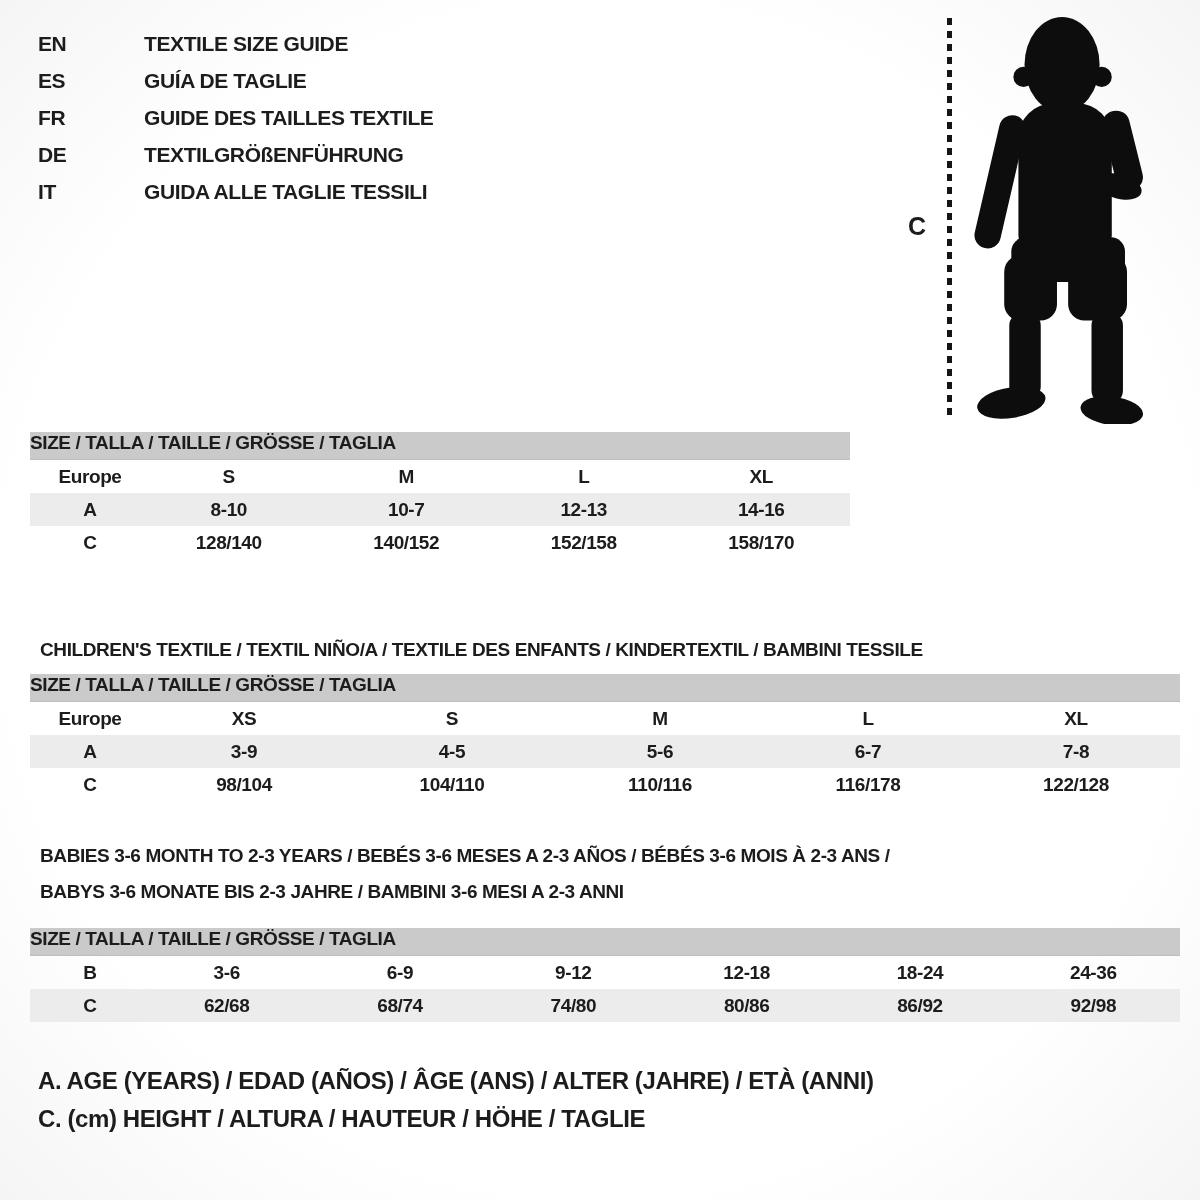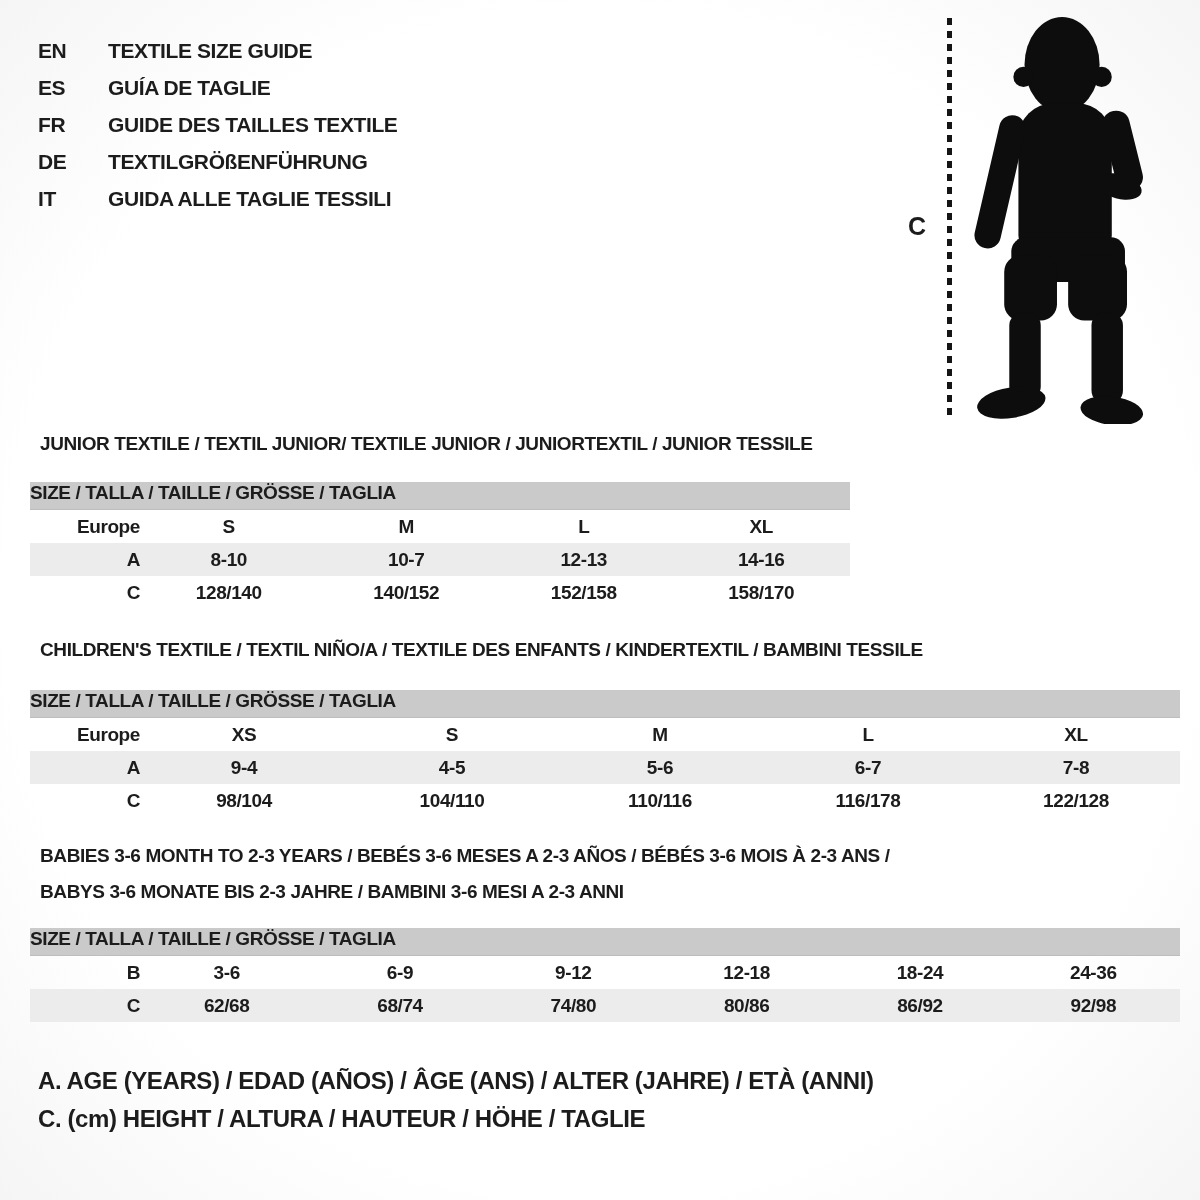--- a/index.html
+++ b/index.html
@@ -10,52 +10,52 @@
     background:radial-gradient(ellipse at center,#ffffff 70%,#f5f5f5 100%);
     font-family:"Liberation Sans",sans-serif;
     font-weight:bold;
     color:#1c1c1c;
     overflow:hidden;
     letter-spacing:-0.4px;
   }
 
   
   #lang-header{position:absolute;left:38px;top:32px;}
-  .lang-row{display:flex;height:37px;align-items:center;font-size:21px;}
+  .lang-row{display:flex;height:37px;align-items:flex-start;font-size:21px;gap:36px;}
   .lang-code{width:70px;}
 
   
   #measure-line{
     position:absolute;left:947px;top:18px;width:5px;height:400px;
     background:repeating-linear-gradient(to bottom,#151515 0 7px,transparent 7px 13px);
   }
   #measure-label{position:absolute;left:908px;top:212px;font-size:25px;}
   #figure{position:absolute;left:968px;top:14px;width:180px;height:410px;}
   #figure svg{width:100%;height:100%;}
 
   
   .sg-section{position:absolute;left:30px;}
   #junior-section{top:432px;width:820px;}
   #children-section{top:638px;width:1150px;}
   #babies-section{top:838px;width:1150px;}
 
   .tbl-title{font-size:19px;line-height:24px;padding-left:10px;}
   #babies-section .tbl-title{line-height:36px;}
   #junior-section .titles{margin-bottom:26px;}
-  #children-section .titles{margin-bottom:28px;}
+  #children-section .titles{margin-bottom:12px;}
   #babies-section .titles{margin-bottom:18px;}
 
   .size-bar{
     height:28px;display:flex;
     padding-left:0;font-size:19px;
     border-bottom:1px solid #bdbdbd;
     box-sizing:border-box;
   }
   .trow{display:flex;height:33px;align-items:center;font-size:19px;}
-  .rlabel{width:110px;padding-left:10px;box-sizing:border-box;text-align:right;}
+  .rlabel{width:110px;padding-left:10px;box-sizing:border-box;text-align:center;}
   .cell{flex:1;text-align:center;}
 
   
   #legend{position:absolute;left:38px;top:1062px;}
   .legend-line{font-size:24px;line-height:38px;}
 </style>
 </head>
 <body>
 
 <div id="page">
@@ -100,23 +100,20 @@
         <rect x="96" y="238" width="58" height="64" rx="16"></rect>
         <rect x="38" y="294" width="31" height="86" rx="13"></rect>
         <rect x="119" y="294" width="31" height="90" rx="13"></rect>
         <ellipse cx="40" cy="383" rx="34" ry="15" transform="rotate(-9 40 383)"></ellipse>
         <ellipse cx="139" cy="391" rx="31" ry="14" transform="rotate(7 139 391)"></ellipse>
       </g>
     </svg>
   </div>
 
   <section class="sg-section" id="junior-section">
-    <div class="titles">
-        <div class="tbl-title">JUNIOR TEXTILE / TEXTIL JUNIOR/ TEXTILE JUNIOR / JUNIORTEXTIL / JUNIOR TESSILE</div>
-      </div>
     <div class="size-bar" style="background: rgb(202, 202, 202);">
       <span>SIZE / TALLA / TAILLE / GRÖSSE / TAGLIA</span>
     </div>
     <div class="rows">
         <div class="trow">
           <span class="rlabel">Europe</span>
           <span class="cell">S</span>
           <span class="cell">M</span>
           <span class="cell">L</span>
           <span class="cell">XL</span>
@@ -149,21 +146,21 @@
         <div class="trow">
           <span class="rlabel">Europe</span>
           <span class="cell">XS</span>
           <span class="cell">S</span>
           <span class="cell">M</span>
           <span class="cell">L</span>
           <span class="cell">XL</span>
         </div>
         <div class="trow" style="background: rgb(236, 236, 236);">
           <span class="rlabel">A</span>
-          <span class="cell">9-4</span>
+          <span class="cell">3-9</span>
           <span class="cell">4-5</span>
           <span class="cell">5-6</span>
           <span class="cell">6-7</span>
           <span class="cell">7-8</span>
         </div>
         <div class="trow">
           <span class="rlabel">C</span>
           <span class="cell">98/104</span>
           <span class="cell">104/110</span>
           <span class="cell">110/116</span>

